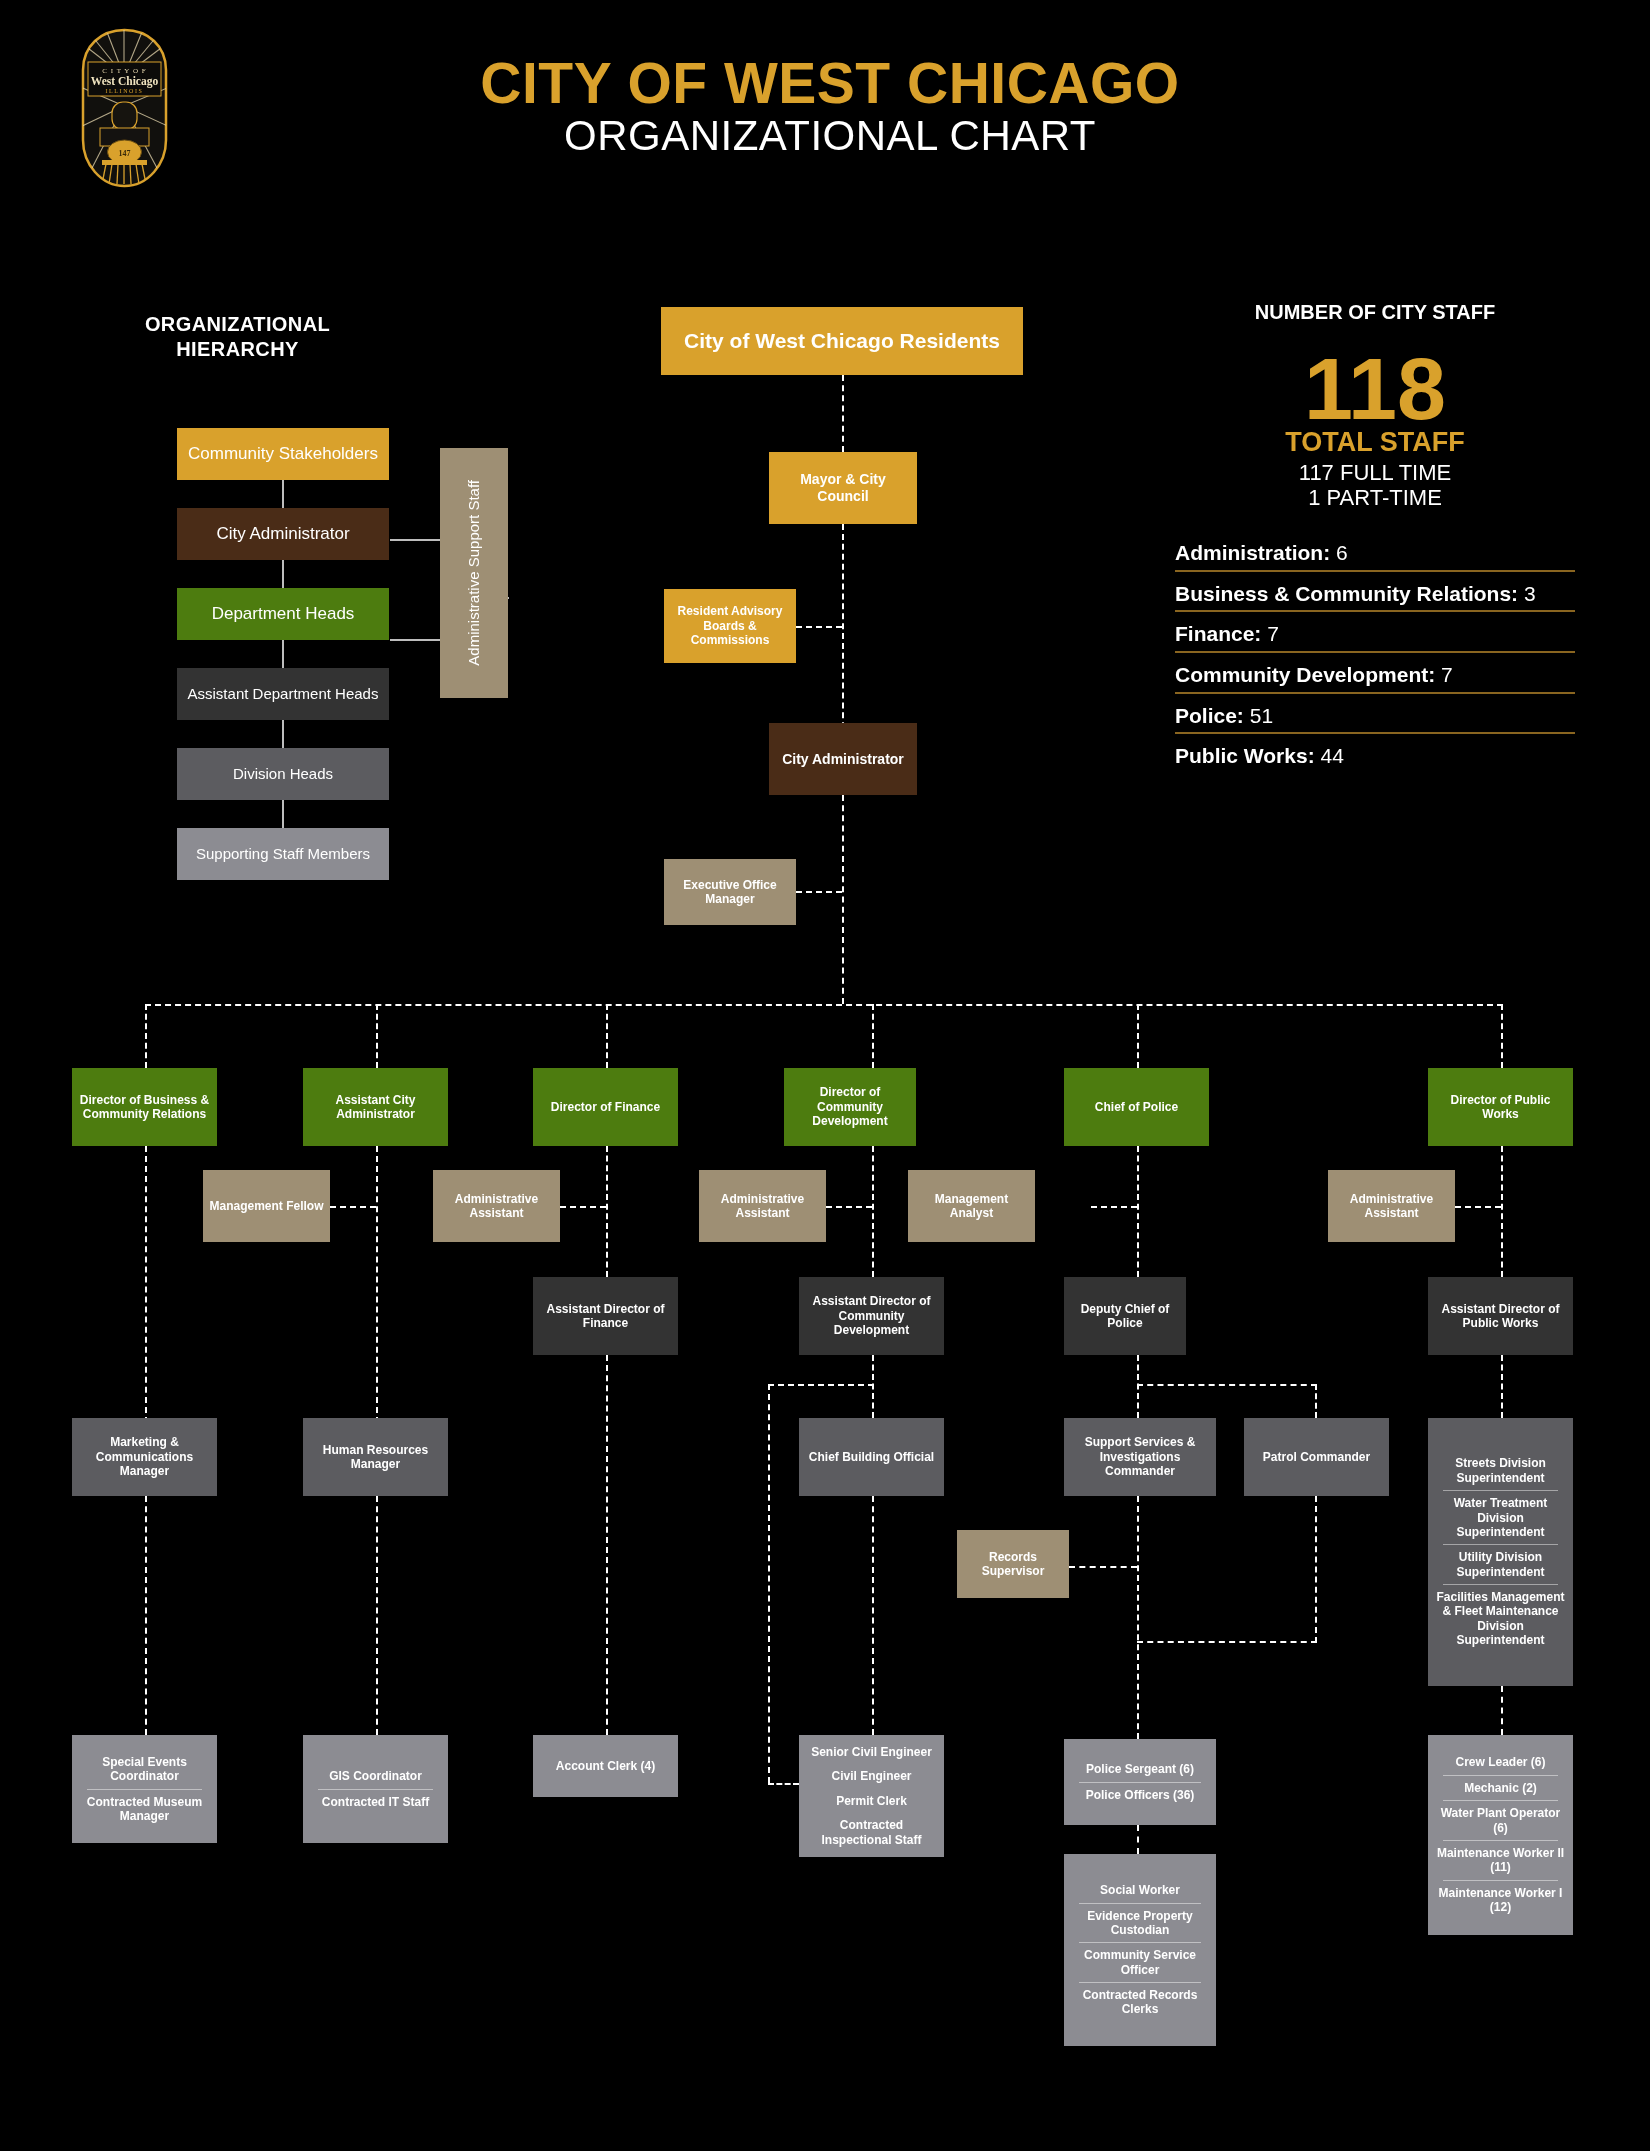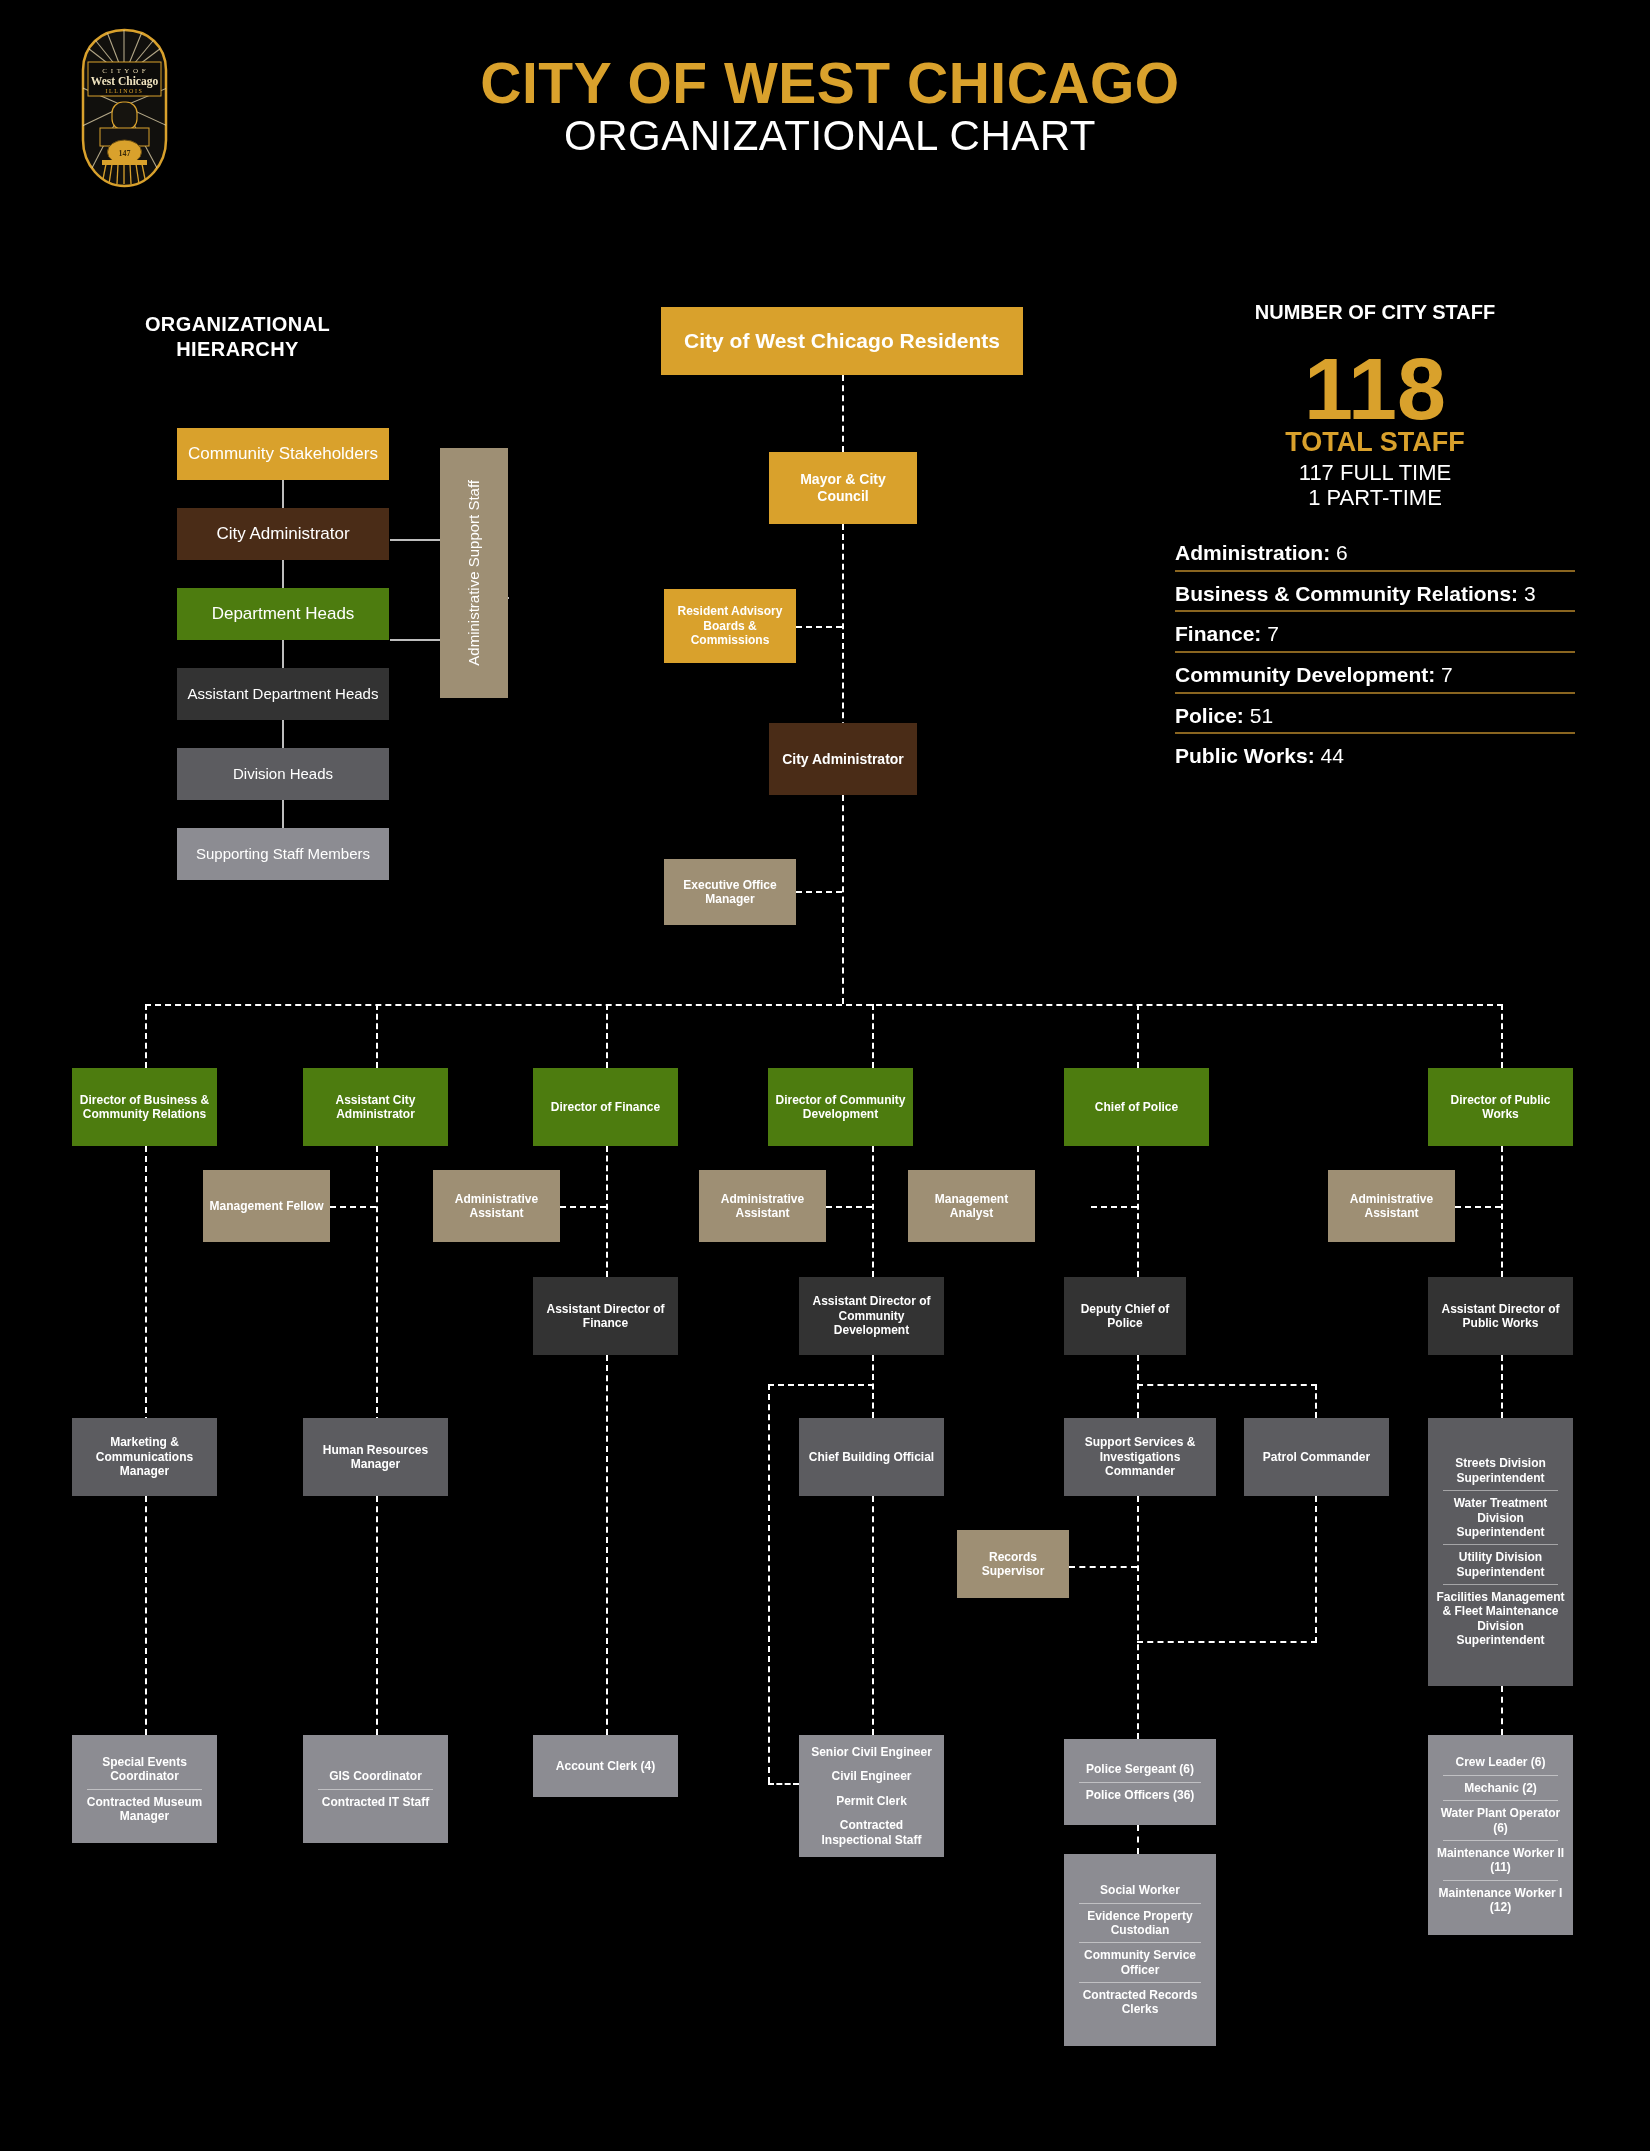--- a/index.html
+++ b/index.html
@@ -256,21 +256,21 @@
   <span>Administrative Assistant</span>
   </div>
 <div class="box gray1 node-sm" style="left:533px;top:1277px;width:145px;height:78px;">
   <span>Assistant Director of Finance</span>
   </div>
 <div class="vl" style="left:606px;top:1355px;height:390px;"></div>
 <div class="stack gray3" style="left:533px;top:1735px;width:145px;height:62px;">
   <div class="itm">Account Clerk (4)</div>
 </div>
 
-<div class="box brown node-sm" style="left:768px;top:1068px;width:145px;height:78px;">
+<div class="box brown node-sm" style="left:784px;top:1068px;width:132px;height:78px;">
   <span>Director of Community Development</span>
   </div>
 <div class="vl" style="left:872px;top:1146px;height:131px;"></div>
 <div class="hl" style="left:826px;top:1206px;width:46px;"></div>
 <div class="box tan node-sm" style="left:699px;top:1170px;width:127px;height:72px;">
   <span>Administrative Assistant</span>
   </div>
 <div class="box gray1 node-sm" style="left:799px;top:1277px;width:145px;height:78px;">
   <span>Assistant Director of Community Development</span>
   </div>

